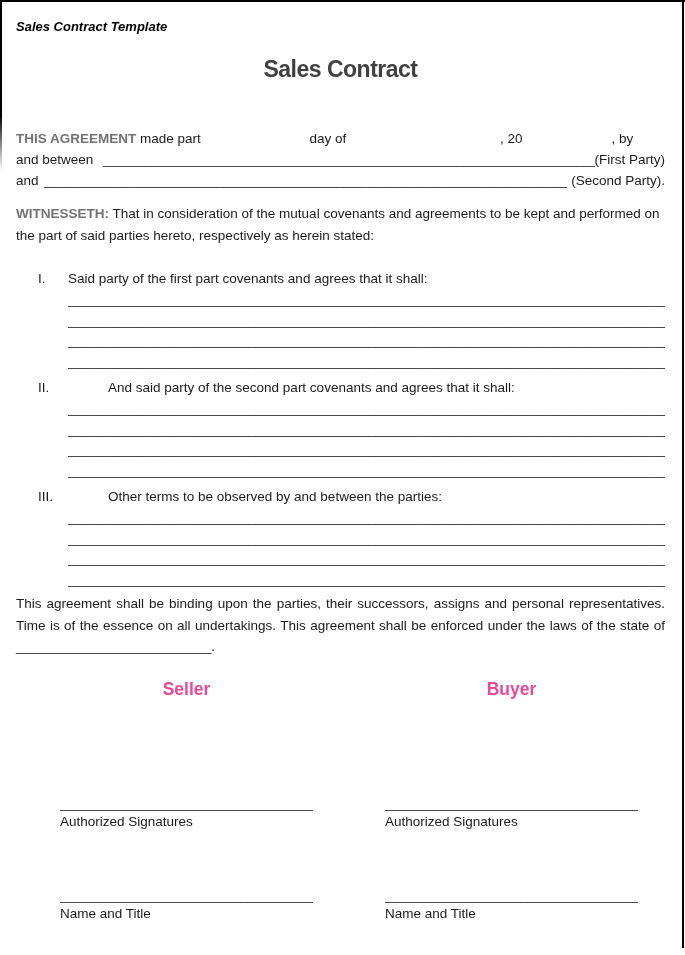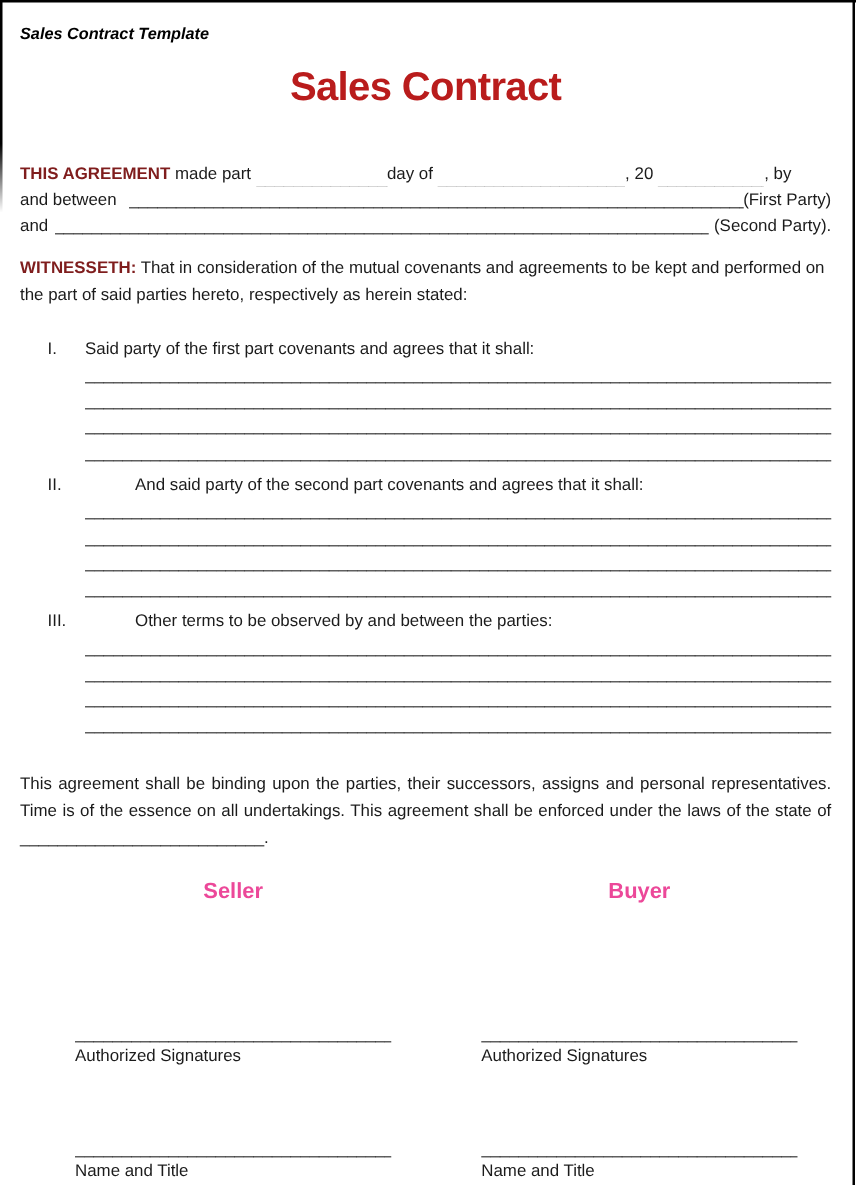--- a/index.html
+++ b/index.html
@@ -8,42 +8,42 @@
     font-family:"Liberation Sans","DejaVu Sans",sans-serif;
     color:#1b1b1b;font-size:13.5px;overflow:hidden;
   }
   
   .border-top{position:absolute;top:0;left:0;width:685px;height:2px;background:#000;}
   .border-right{position:absolute;top:0;right:1px;width:2px;height:948px;background:#000;}
   .border-left{position:absolute;top:0;left:0;width:2px;height:200px;
     background:linear-gradient(to bottom,#000 0,#000 115px,rgba(0,0,0,0) 170px);}
   .content{position:relative;padding:16px 20px 0 16px;}
   .doc-header{padding-top:3px;font-size:13px;font-weight:bold;font-style:italic;color:#000;}
-  .doc-title{margin-top:14px;text-align:center;font-size:32px;line-height:42px;font-weight:bold;color:#b91c1c;letter-spacing:-0.5px;}
+  .doc-title{margin-top:14px;text-align:center;font-size:23px;line-height:42px;font-weight:bold;color:#404040;letter-spacing:-0.5px;}
   .keep-sp{white-space:pre;}
-  b.lead{color:#7f1d1d;}
+  b.lead{color:#737373;}
   
   .bl{display:inline-block;overflow:hidden;white-space:nowrap;vertical-align:bottom;height:17px;}
   .w-day{width:105px;}
   .w-month{width:150px;}
   .w-year{width:85px;}
   .agreement{margin-top:38px;line-height:21px;}
   .ag-line{display:flex;line-height:21px;}
   .ag-line .fill{flex:1;overflow:hidden;white-space:nowrap;}
   .fill.gap-lg{margin-left:10px;}
   .fill.gap-sm{margin-left:5px;}
   .witnesseth{margin-top:12px;line-height:21.5px;}
   .item-head{display:flex;line-height:21px;}
   .item-head.first{margin-top:22px;}
   .item-head.next{margin-top:5px;gap:40px;}
   .numeral{width:30px;margin-left:22px;flex:none;}
   .item-text{flex:1;}
   .rules{margin-top:1px;}
   .rule{height:20.5px;line-height:20.5px;overflow:hidden;white-space:nowrap;margin-left:52px;}
-  .closing{margin-top:26px;line-height:21.5px;text-align:justify;}
+  .closing{margin-top:3px;line-height:21.5px;text-align:justify;}
   
   .sig-section{display:flex;margin-top:20px;}
   .sig-col{width:253px;}
   .sig-col.left{margin-left:44px;}
   .sig-col.right{margin-left:72px;}
   .sig-heading{text-align:center;font-size:17.5px;font-weight:bold;color:#ec4899;line-height:22px;}
   .sig-line{display:block;width:253px;height:18px;line-height:18px;overflow:hidden;white-space:nowrap;}
   .sig-label{line-height:16px;margin-top:1px;}
   .sig-block.auth{margin-top:95px;}
   .sig-block.name{margin-top:57px;}

